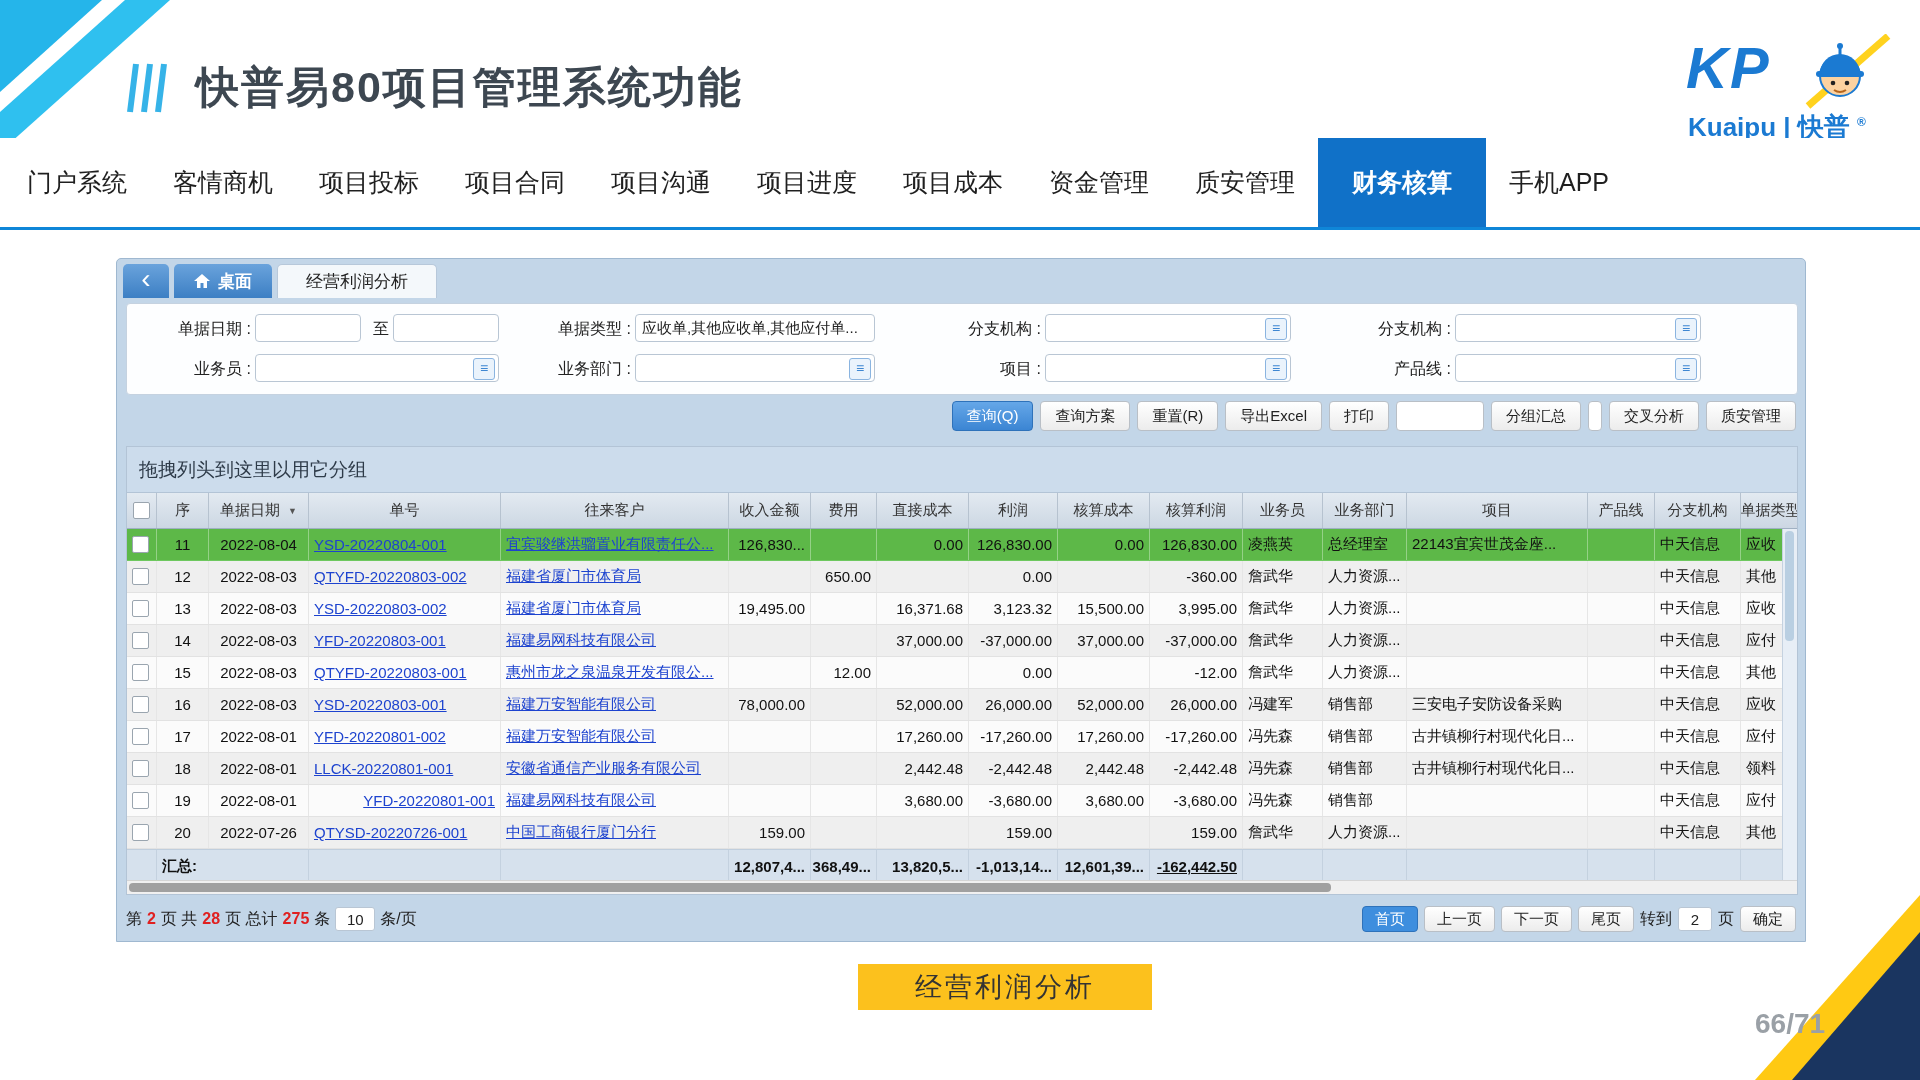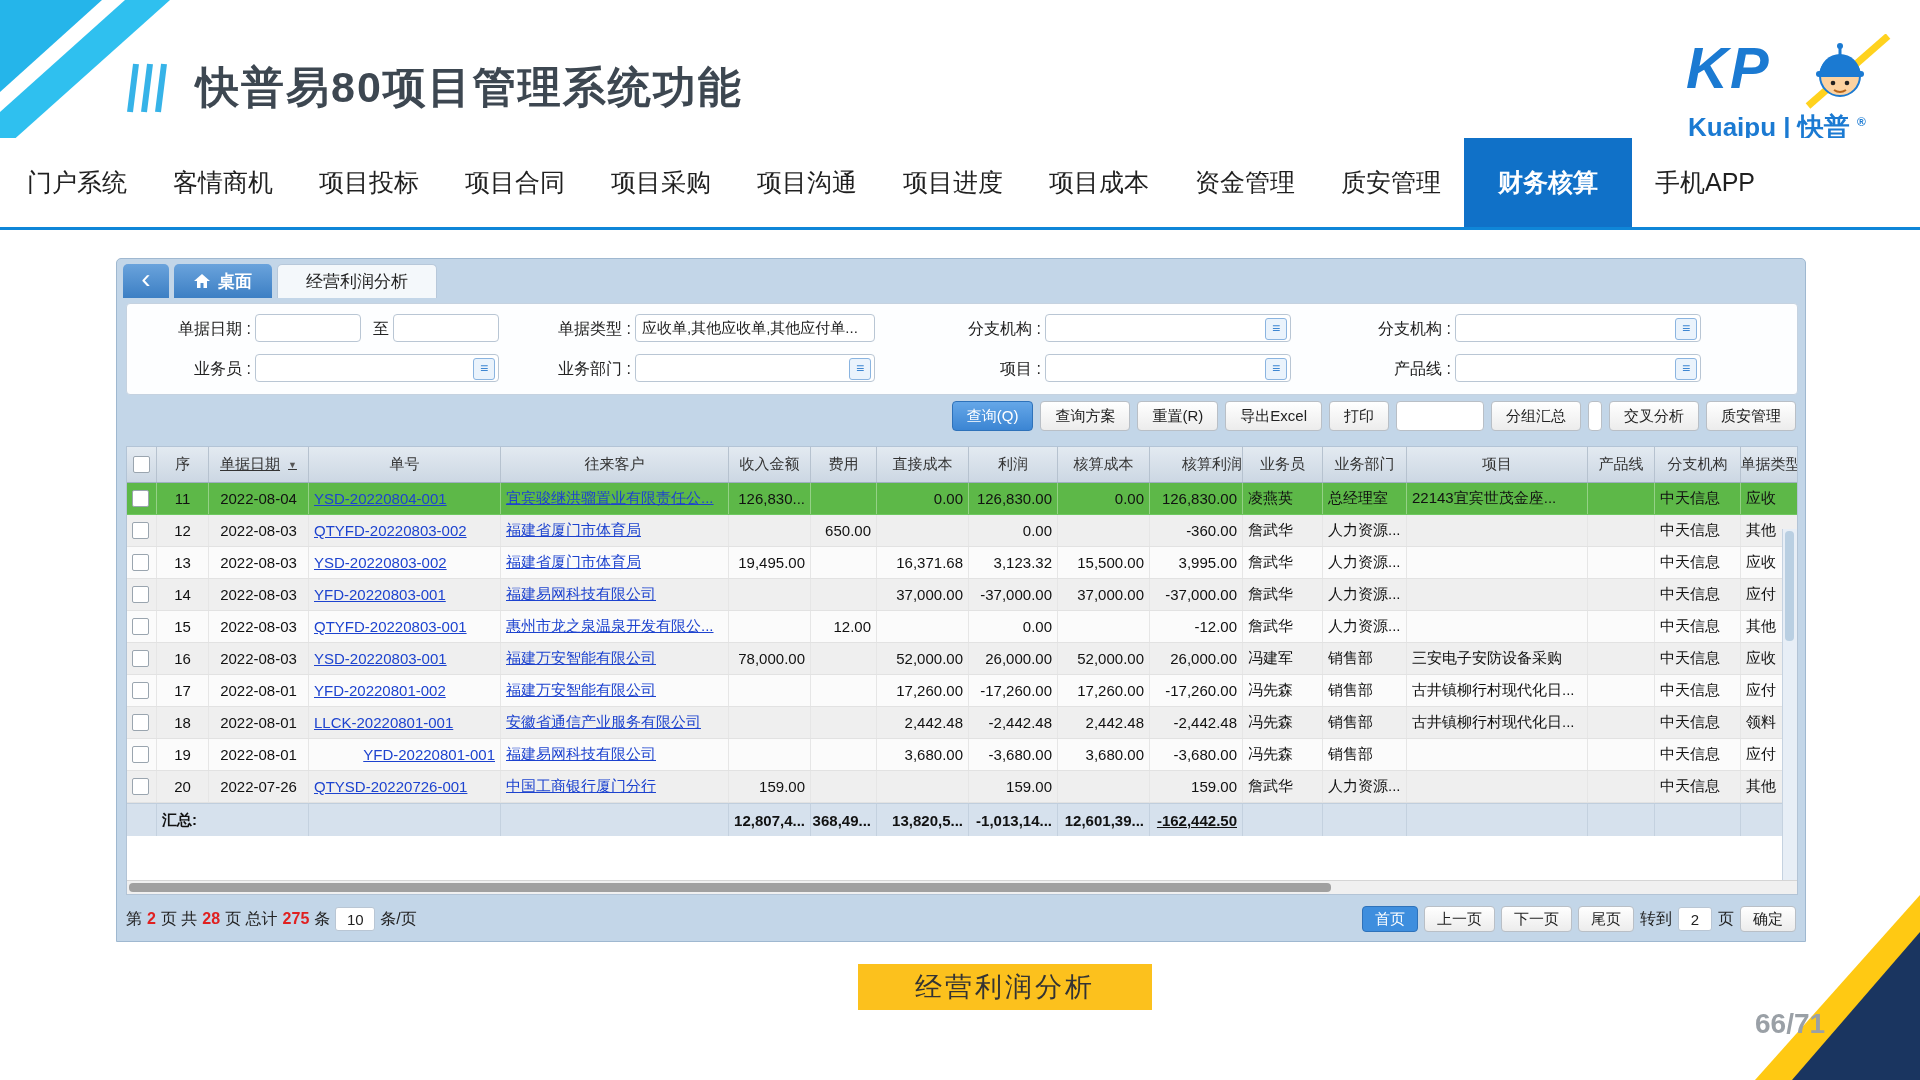--- a/index.html
+++ b/index.html
@@ -136,21 +136,20 @@
     <span>快普</span>
     <span class="reg">®</span>
   </div>
 </div>
 
 <div class="abs main-nav">
     <div class="nav-item">门户系统</div>
     <div class="nav-item">客情商机</div>
     <div class="nav-item">项目投标</div>
     <div class="nav-item">项目合同</div>
-    <div class="nav-item">项目采购</div>
     <div class="nav-item">项目沟通</div>
     <div class="nav-item">项目进度</div>
     <div class="nav-item">项目成本</div>
     <div class="nav-item">资金管理</div>
     <div class="nav-item">质安管理</div>
     <div class="nav-item active">财务核算</div>
     <div class="nav-item">手机APP</div>
   </div>
 
 <div class="abs app-window">
@@ -226,28 +225,31 @@
       <div class="tbtn">导出Excel</div>
       <div class="tbtn">打印</div>
       <div class="tbtn blank"></div>
       <div class="tbtn">分组汇总</div>
       <div class="tbtn spacer"></div>
       <div class="tbtn">交叉分析</div>
       <div class="tbtn">质安管理</div>
     </div>
 
   <div class="grid">
+    <div class="group-bar">
+      <span>拖拽列头到这里以用它分组</span>
+    </div>
     <div class="ghead">
         <div class="hcell" style="width: 30px;">
           <span class="cb"></span>
         </div>
         <div class="hcell" style="width: 52px;">
           <span>序</span>
         </div>
-        <div class="hcell" style="width: 100px; text-decoration: underline;">
+        <div class="hcell" style="width: 100px;">
           <span>单据日期</span>
           <span class="caret">▼</span>
         </div>
         <div class="hcell" style="width: 192px;">
           <span>单号</span>
         </div>
         <div class="hcell" style="width: 228px;">
           <span>往来客户</span>
         </div>
         <div class="hcell" style="width: 82px;">
@@ -258,21 +260,21 @@
         </div>
         <div class="hcell" style="width: 92px;">
           <span>直接成本</span>
         </div>
         <div class="hcell" style="width: 89px;">
           <span>利润</span>
         </div>
         <div class="hcell" style="width: 92px;">
           <span>核算成本</span>
         </div>
-        <div class="hcell" style="width: 93px; justify-content: flex-end;">
+        <div class="hcell" style="width: 93px;">
           <span>核算利润</span>
         </div>
         <div class="hcell" style="width: 80px;">
           <span>业务员</span>
         </div>
         <div class="hcell" style="width: 84px;">
           <span>业务部门</span>
         </div>
         <div class="hcell" style="width: 181px;">
           <span>项目</span>

